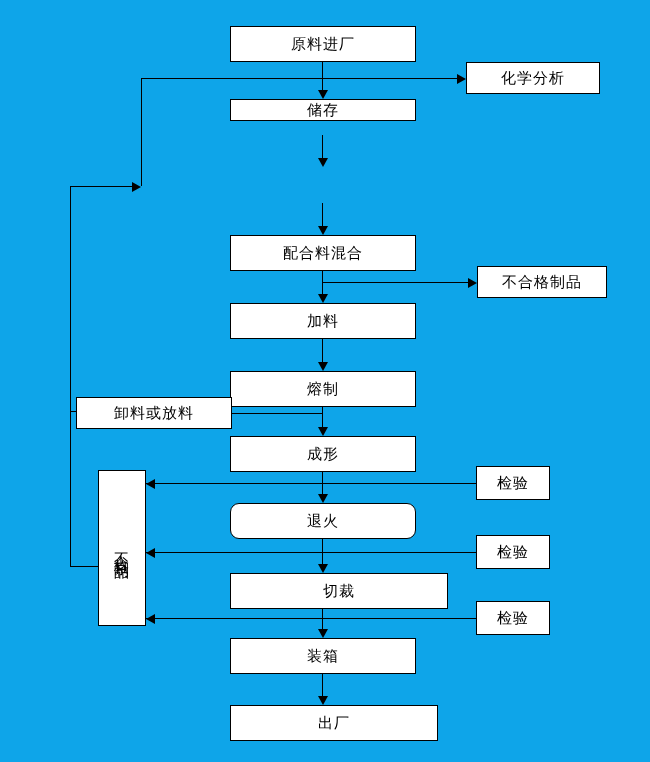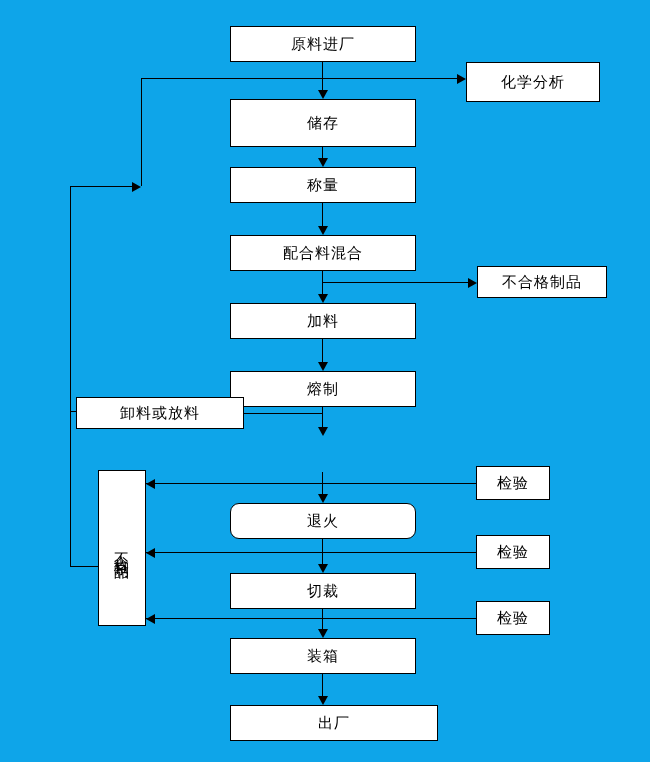--- a/index.html
+++ b/index.html
@@ -66,66 +66,66 @@
 </style>
 </head>
 <body>
 
 <div id="canvas">
 
   <div class="node" style="left:230px; top:26px; width:186px; height:36px;">
     <span>原料进厂</span>
   </div>
 
-  <div class="node" style="left:230px; top:99px; width:186px; height:48px;">
+  <div class="node" style="left:230px; top:99px; width:186px; height:22px;">
     <span>储存</span>
   </div>
 
-  <div class="node" style="left:230px; top:167px; width:186px; height:36px;">
-    <span>称量</span>
-  </div>
 
   <div class="node" style="left:230px; top:235px; width:186px; height:36px;">
     <span>配合料混合</span>
   </div>
 
   <div class="node" style="left:230px; top:303px; width:186px; height:36px;">
     <span>加料</span>
   </div>
 
   <div class="node" style="left:230px; top:371px; width:186px; height:36px;">
     <span>熔制</span>
   </div>
 
+  <div class="node" style="left:230px; top:436px; width:186px; height:36px;">
+    <span>成形</span>
+  </div>
 
   <div class="node" style="left:230px; top:503px; width:186px; height:36px;border-radius:9px;">
     <span>退火</span>
   </div>
 
-  <div class="node" style="left:230px; top:573px; width:186px; height:36px;">
+  <div class="node" style="left:230px; top:573px; width:218px; height:36px;">
     <span>切裁</span>
   </div>
 
   <div class="node" style="left:230px; top:638px; width:186px; height:36px;align-items:center;">
     <span>装箱</span>
   </div>
 
   <div class="node" style="left:230px; top:705px; width:208px; height:36px;">
     <span>出厂</span>
   </div>
 
-  <div class="node" style="left:466px; top:62px; width:134px; height:40px;">
+  <div class="node" style="left:466px; top:62px; width:134px; height:32px;">
     <span>化学分析</span>
   </div>
 
   <div class="node" style="left:477px; top:266px; width:130px; height:32px;">
     <span>不合格制品</span>
   </div>
 
-  <div class="node" style="left:76px; top:397px; width:168px; height:32px;">
+  <div class="node" style="left:76px; top:397px; width:156px; height:32px;">
     <span>卸料或放料</span>
   </div>
 
   <div class="node" style="left:476px; top:466px; width:74px; height:34px;">
     <span>检验</span>
   </div>
 
   <div class="node" style="left:476px; top:535px; width:74px; height:34px;">
     <span>检验</span>
   </div>

